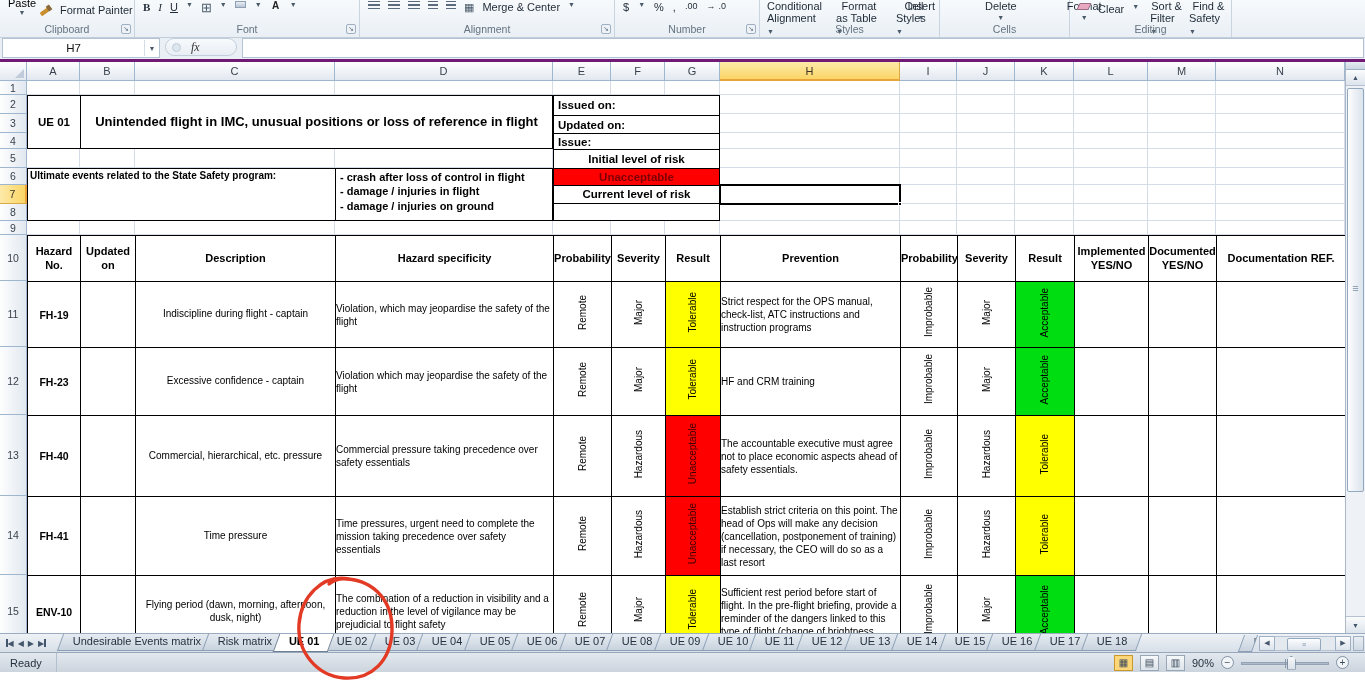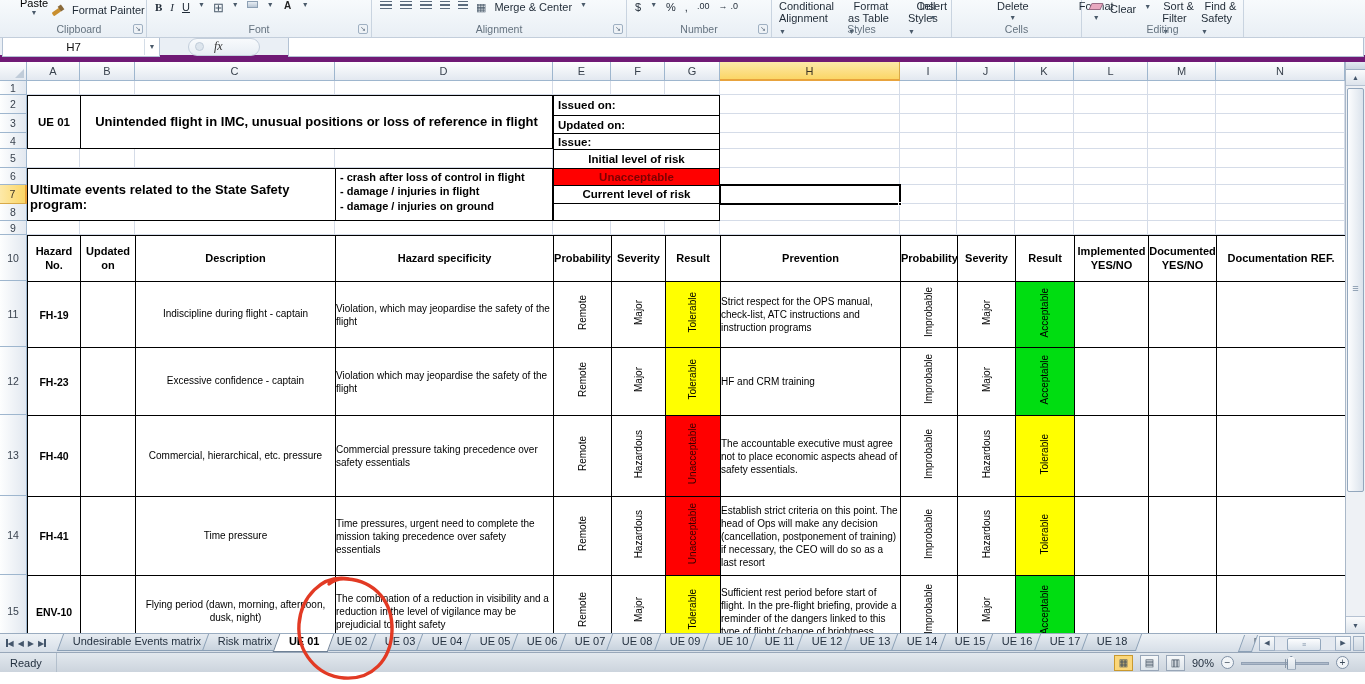--- a/index.html
+++ b/index.html
@@ -2,21 +2,21 @@
 <html><head>
 <meta charset="utf-8">
 <style>
   * { margin:0; padding:0; box-sizing:border-box; }
   html,body { width:1365px; height:684px; overflow:hidden; background:#fff;
               font-family:"Liberation Sans", sans-serif; }
   #app { position:relative; width:1365px; height:684px; background:#fff; }
 
   
   #ribbon { position:relative; height:38px; background:linear-gradient(#f7fafc,#e9eff5);
-            border-bottom:1px solid #c3cedb; display:flex; overflow:hidden;padding-left:12px; }
+            border-bottom:1px solid #c3cedb; display:flex; overflow:hidden; }
   .rgroup { position:relative; height:100%; border-right:1px solid #c9d4e0; flex:none; }
   .rgroup-label { position:absolute; bottom:2px; left:0; right:0; text-align:center;
                   font-size:10.5px; color:#64727f; }
   .launcher { position:absolute; right:3px; bottom:3px; width:10px; height:10px;
               border:1px solid #9fb0c2; border-radius:2px; font-size:7px; line-height:8px;
               text-align:center; color:#5a6b7d; background:#eef2f6; }
   .rrow { display:flex; align-items:flex-start; gap:8px; padding:1px 8px 0 8px; height:20px; }
   .rbtn { display:flex; align-items:center; gap:3px; font-size:11px; color:#1f2a36; white-space:nowrap; }
   .caret { font-size:7px; color:#4a5a6a; }
   .bld { font-weight:bold; font-family:"Liberation Serif",serif; }
@@ -32,22 +32,22 @@
   .fp-icon { position:relative; width:12px; height:12px; }
   .fp-icon::before { content:""; position:absolute; left:0; top:6px; width:9px; height:4px;
                      background:#c98f2f; transform:rotate(-35deg); border-radius:1px; }
   .fp-icon::after { content:""; position:absolute; left:7px; top:1px; width:4px; height:6px;
                     background:#8a6a3a; transform:rotate(-35deg); }
   .eraser { width:12px; height:7px; background:#e8a9c0; border:1px solid #9a6c85;
             transform:skewX(-25deg); border-radius:1px; }
   .grid-ic { font-size:13px; color:#4a5a6a; line-height:13px; }
 
   
-  #formula-bar { height:24px; background:#eaeff5; border-bottom:7px solid #701a75;
-                 display:flex; align-items:center;gap:23px; }
+  #formula-bar { height:24px; background:#eaeff5; border-bottom:3px solid #701a75;
+                 display:flex; align-items:flex-start; }
   #name-box { width:158px; height:20px; margin-left:2px; background:#fff;
               border:1px solid #b3c2d4; display:flex; align-items:center; }
   #name-box .ref { flex:1; text-align:center; font-size:11.5px; color:#111; }
   #name-box .nb-sep { width:1px; height:16px; background:#d4dde7; }
   #name-box .nb-caret { width:14px; text-align:center; font-size:7px; color:#4a5a6a; }
   #fx-pill { width:72px; height:18px; margin-left:5px; border:1px solid #c3cedb; border-radius:9px;
              background:linear-gradient(#f8fafc,#e8eef4); display:flex; align-items:center; padding:0 6px; gap:10px; }
   #fx-pill .dot { width:9px; height:9px; border-radius:50%; background:#dde5ed; border:1px solid #c0ccd9; }
   #fx-pill .fx { font-size:12px; font-style:italic; font-family:"Liberation Serif",serif; color:#333; }
   #formula-input { flex:1; height:20px; margin:0 1px 0 5px; background:#fff;
@@ -81,22 +81,22 @@
              justify-content:center; font-weight:bold; font-size:11.5px; }
   #title-cell { flex:1; display:flex; align-items:center; justify-content:center;
                 font-weight:bold; font-size:13px; text-align:center; line-height:1.35; padding:0 6px; }
   #estack { left:553px; top:33px; width:167px; height:126px; display:flex; flex-direction:column; }
   .erow { border-top:1px solid #000; font-size:11.5px; font-weight:bold; display:flex;
           align-items:center; padding:0 4px; }
   .erow:first-child { border-top:none; }
   .erow.ctr { justify-content:center; }
   .erow.red { background:#ff0000; color:#7e0000; justify-content:center; }
   #ult-box { left:27px; top:106px; width:526px; height:53px; display:flex; }
-  #ult-label { width:308px; border-right:1px solid #000; font-weight:bold; font-size:13px;
-               padding:13px 2px; }
+  #ult-label { width:308px; border-right:1px solid #000; font-weight:bold; font-size:10px;
+               padding:1px 2px; }
   #ult-list { flex:1; font-weight:bold; font-size:11px; line-height:1.3; padding:1px 4px;
               white-space:pre-line; }
   #sel-h7 { position:absolute; left:719px; top:122px; width:182px; height:21px;
             border:2px solid #000; z-index:5; }
   #sel-h7 .handle { position:absolute; right:-3px; bottom:-3px; width:4px; height:4px;
                     background:#000; border:1px solid #fff; }
 
   
   #hazard-table { position:absolute; left:27px; top:173px; width:1318px; z-index:2;
                   border-collapse:collapse; table-layout:fixed; background:#fff; }

